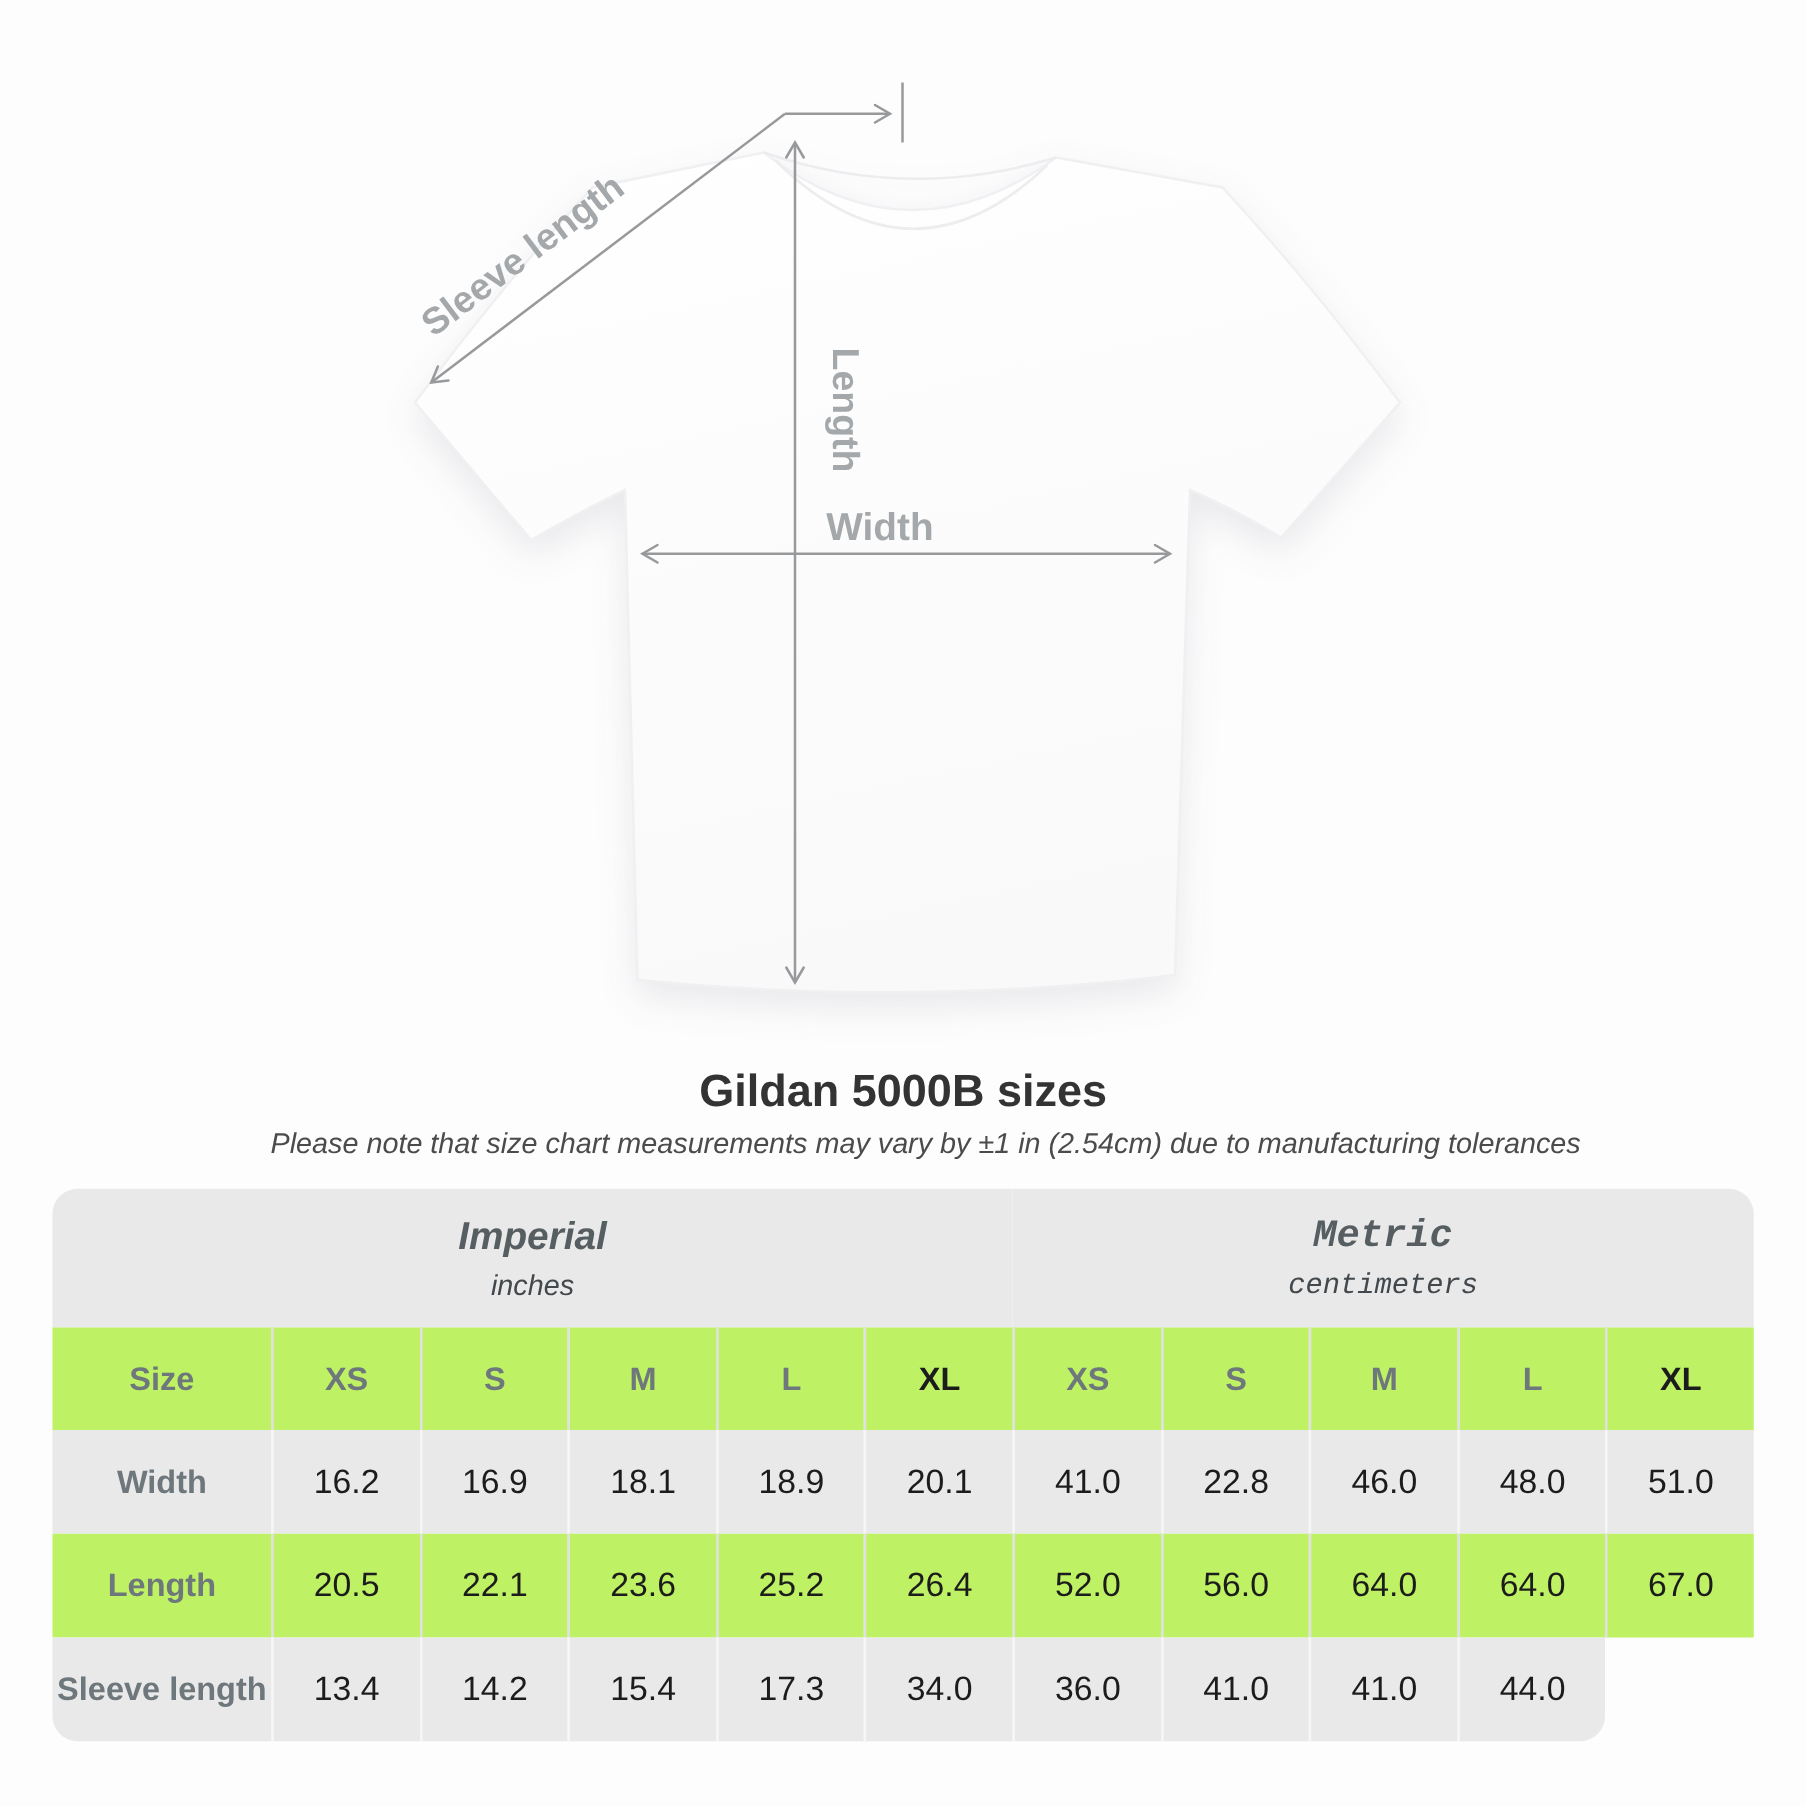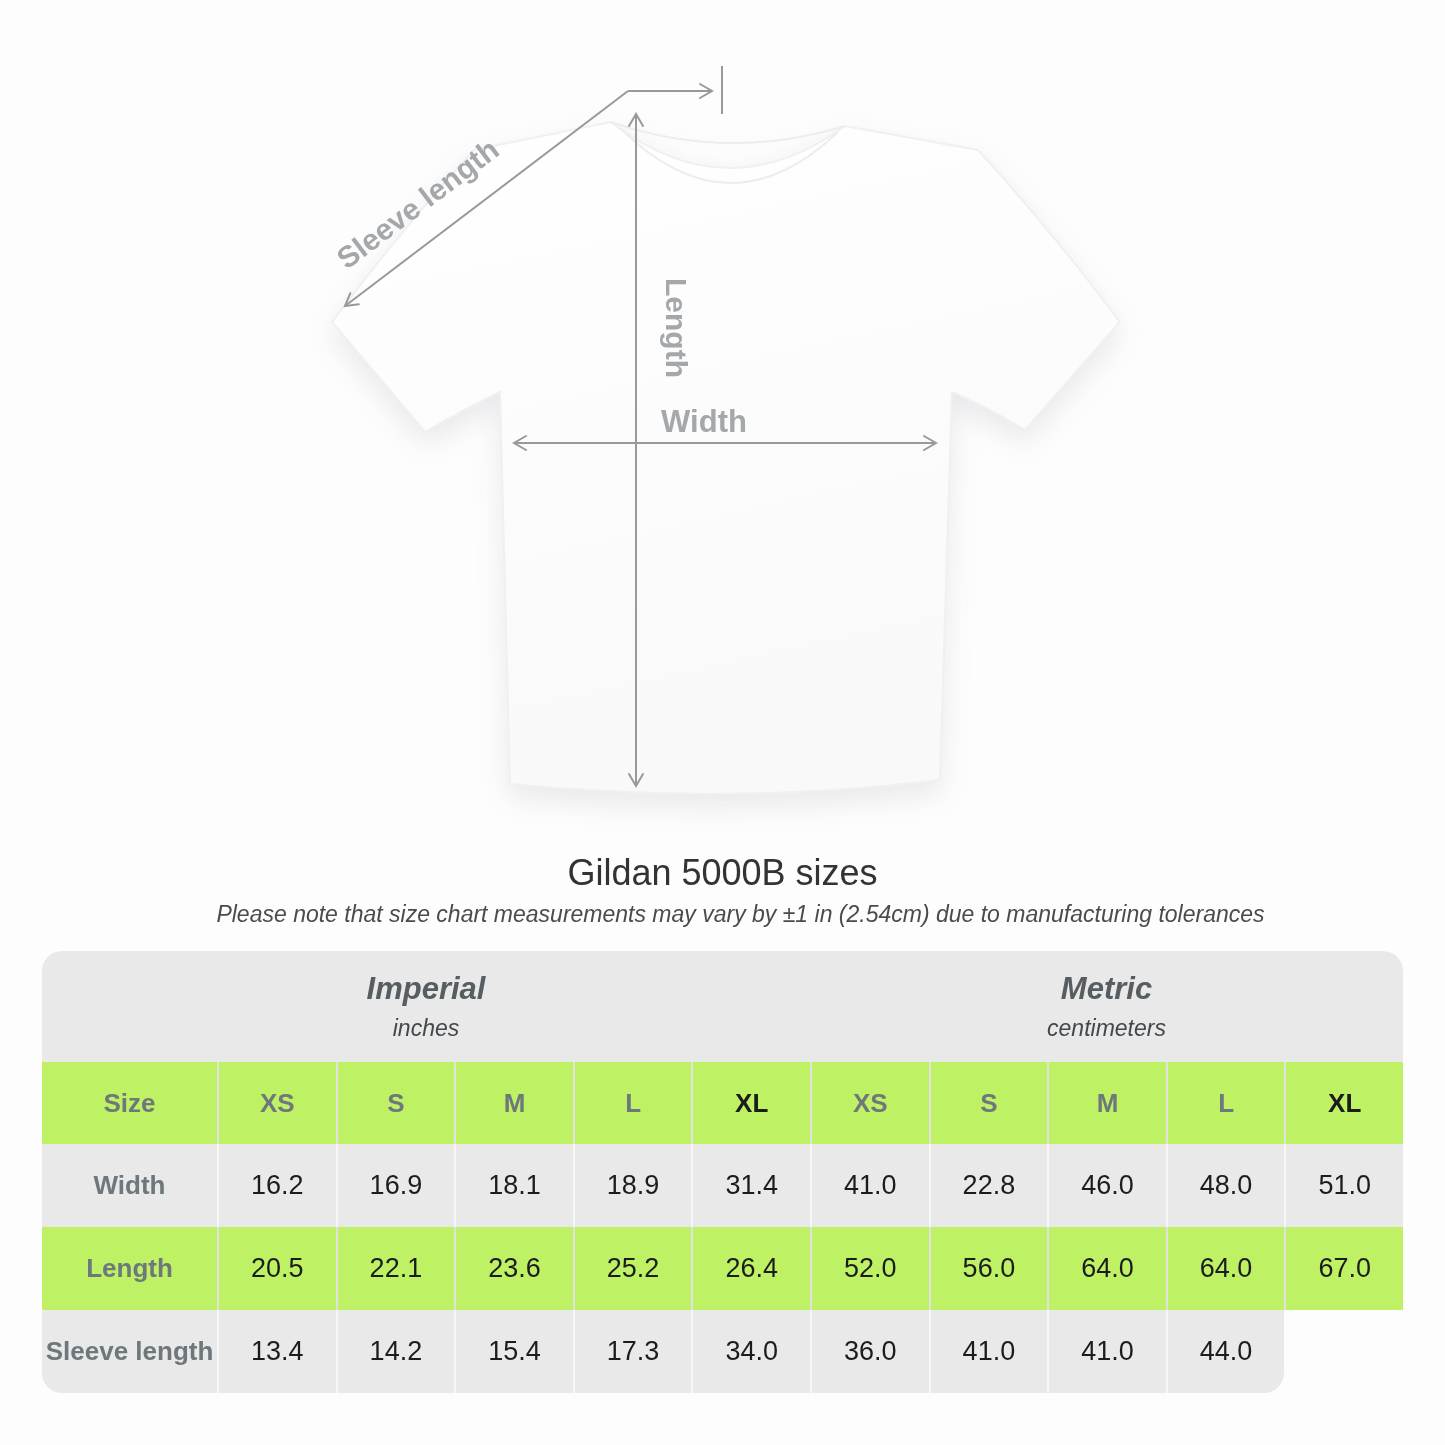--- a/index.html
+++ b/index.html
@@ -8,38 +8,38 @@
     background:#fdfdfe;
     font-family:"Liberation Sans","DejaVu Sans",sans-serif;
   }
   
   .diagram{position:relative;width:1445px;height:845px;}
   .diagram svg{position:absolute;left:0;top:0;}
   .ann-label{font-weight:bold;fill:#a4a8aa;}
   
   .page-title{
     margin:6px 0 0 0;text-align:center;
-    font-size:36px;line-height:44px;font-weight:normal;color:#333333;
+    font-size:36px;line-height:44px;font-weight:bold;color:#333333;
   }
   .page-subtitle{
     margin:4px 0 0 0;text-align:center;
     font-size:23px;line-height:30px;font-style:italic;color:#4b4b4b;padding-left:36px;
   }
   
   .size-table{
     width:1361px;margin:22px auto 0 auto;
     display:grid;
     grid-template-columns:175px repeat(10,1fr);
   }
   .band{
     background:#e9e9ea;height:111px;
     display:flex;flex-direction:column;align-items:center;justify-content:center;
   }
   .band.left{grid-column:1/7;border-radius:20px 0 0 0;}
-  .band.right{grid-column:7/12;border-radius:0 20px 0 0;}
+  .band.right{grid-column:7/12;border-radius:0 20px 0 0;font-family:Liberation Mono, monospace;}
   .band .glabel{font-size:31px;font-weight:bold;font-style:italic;color:#565e62;}
   .band .gsub{font-size:23px;font-style:italic;color:#42484b;margin-top:8px;}
   .cell{
     display:flex;align-items:center;justify-content:center;
     background:#bef264;
   }
   .cell.hrow{height:82px;}
   .cell.drow{height:83px;}
   .cell.g{background:#e9e9ea;}
   .cell.bl{border-left:2px solid #e1e1e3;}
@@ -128,21 +128,21 @@
   <div class="cell hrow head bl">S</div>
   <div class="cell hrow head bl">M</div>
   <div class="cell hrow head bl">L</div>
   <div class="cell hrow head hl bl">XL</div>
 
   <div class="cell drow rowlabel g">Width</div>
   <div class="cell drow val g bl">16.2</div>
   <div class="cell drow val g bl">16.9</div>
   <div class="cell drow val g bl">18.1</div>
   <div class="cell drow val g bl">18.9</div>
-  <div class="cell drow val g bl">31.4</div>
+  <div class="cell drow val g bl">20.1</div>
   <div class="cell drow val g bl">41.0</div>
   <div class="cell drow val g bl">22.8</div>
   <div class="cell drow val g bl">46.0</div>
   <div class="cell drow val g bl">48.0</div>
   <div class="cell drow val g bl">51.0</div>
 
   <div class="cell drow rowlabel">Length</div>
   <div class="cell drow val bl">20.5</div>
   <div class="cell drow val bl">22.1</div>
   <div class="cell drow val bl">23.6</div>

